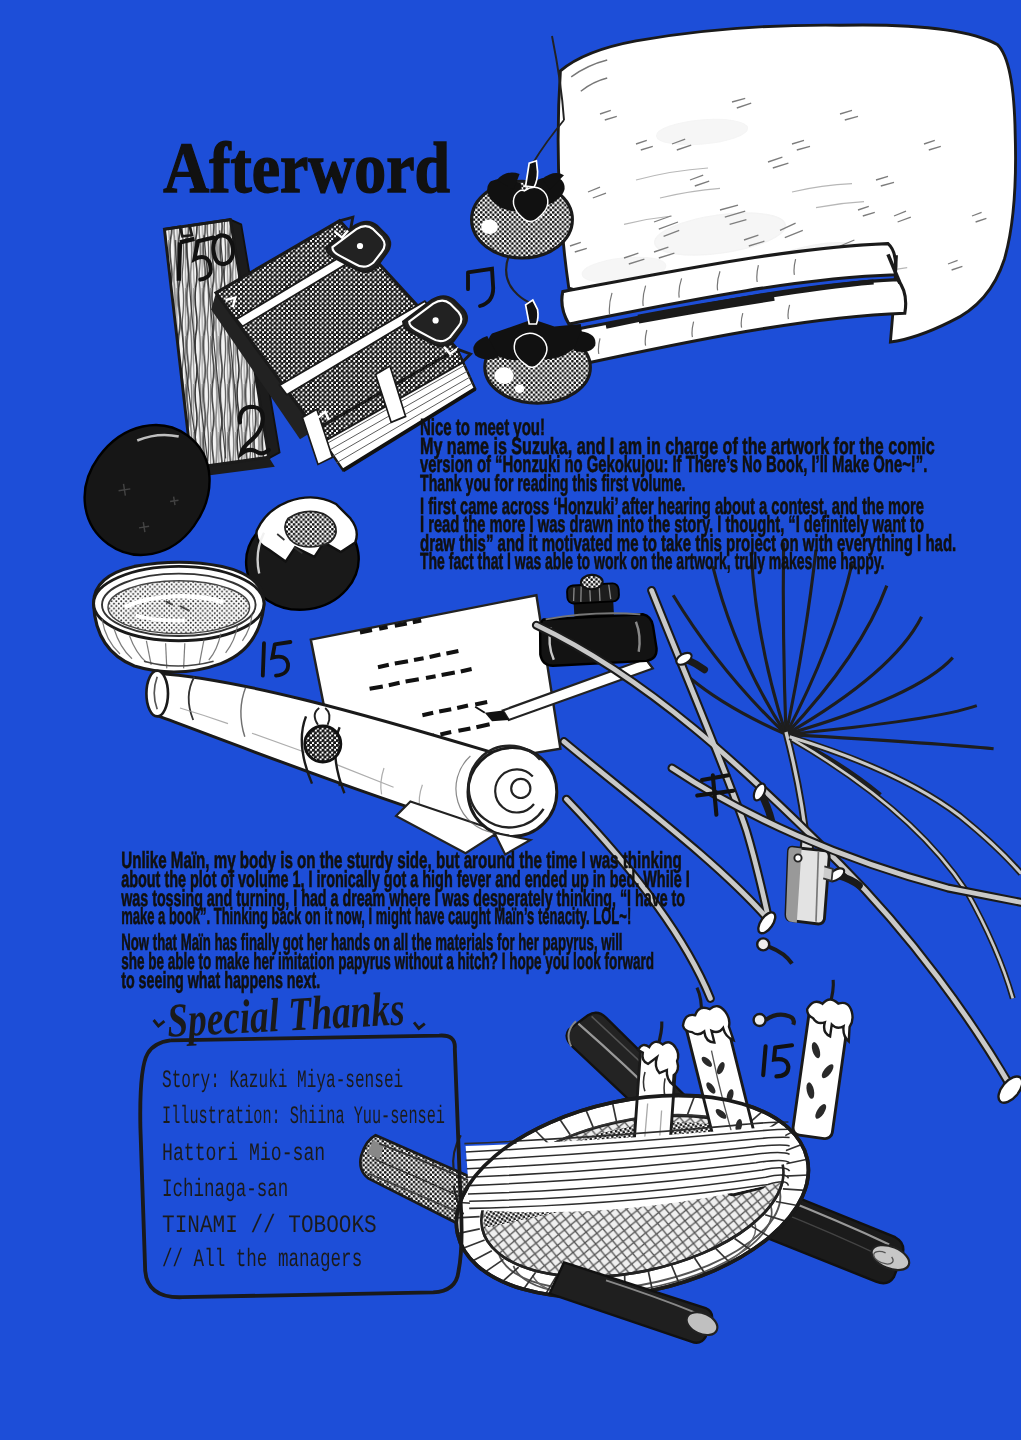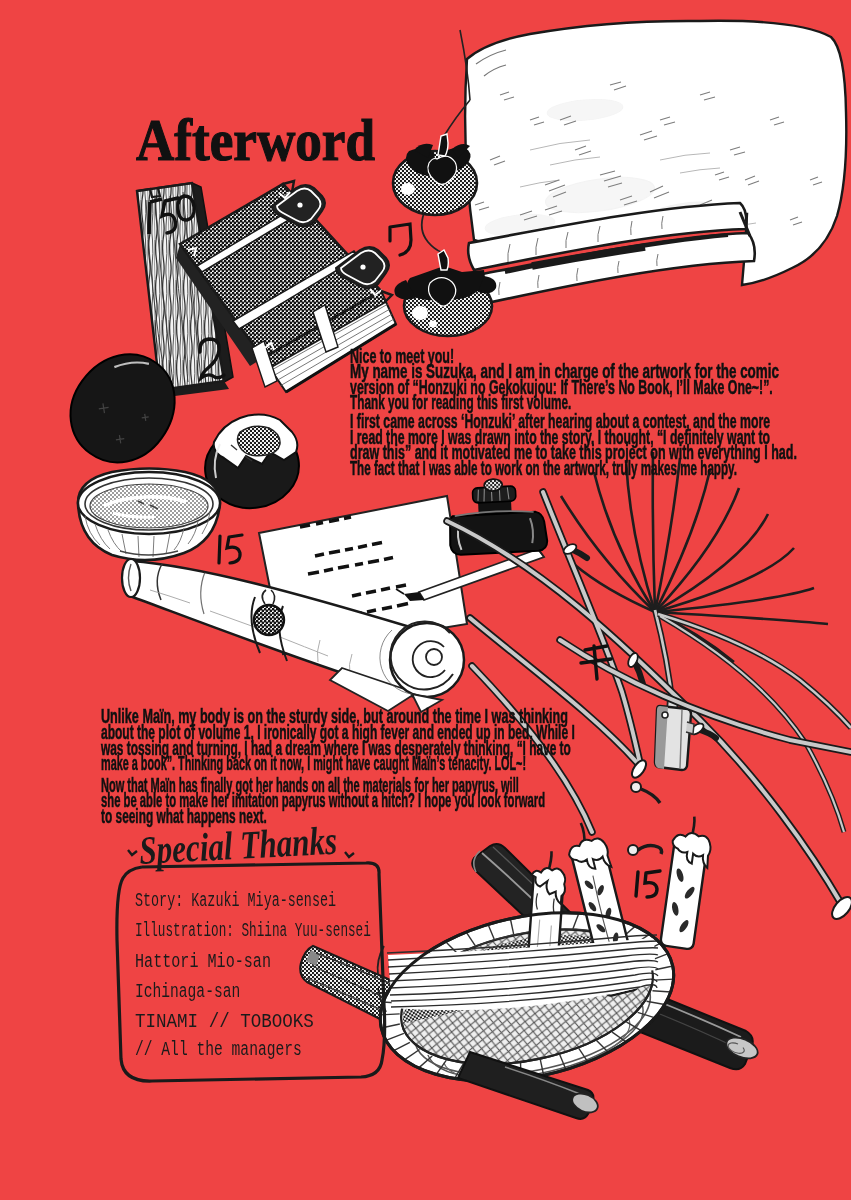--- a/index.html
+++ b/index.html
@@ -1,14 +1,14 @@
 <!DOCTYPE html>
 <html><head><meta charset="utf-8"><style>
 html,body{margin:0;padding:0;background:#fff}
-#page{position:relative;width:851px;height:1200px;background:#ef4444;overflow:hidden;font-family:"Liberation Sans",sans-serif}
+#page{position:relative;width:851px;height:1200px;background:#1d4ed8;overflow:hidden;font-family:"Liberation Sans",sans-serif}
 </style></head><body>
 <div id="page">
 <svg width="851" height="1200" viewBox="0 0 851 1200" xmlns="http://www.w3.org/2000/svg">
 <defs>
 <pattern id="htd" width="4" height="4" patternUnits="userSpaceOnUse">
           <rect width="4" height="4" fill="#fff"></rect>
           <circle cx="1" cy="1" r="1.45" fill="#111"></circle>
           <circle cx="3" cy="3" r="1.45" fill="#111"></circle>
         </pattern>
 <pattern id="htm" width="4" height="4" patternUnits="userSpaceOnUse">

